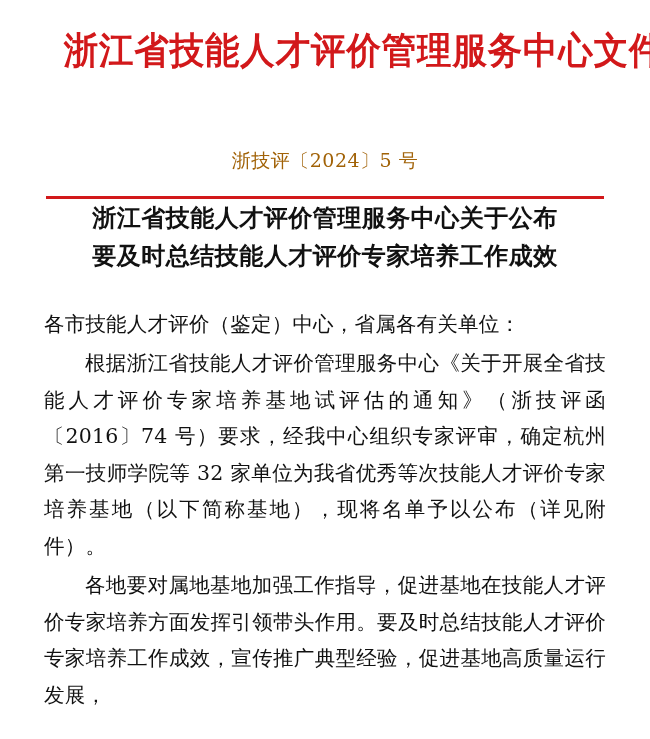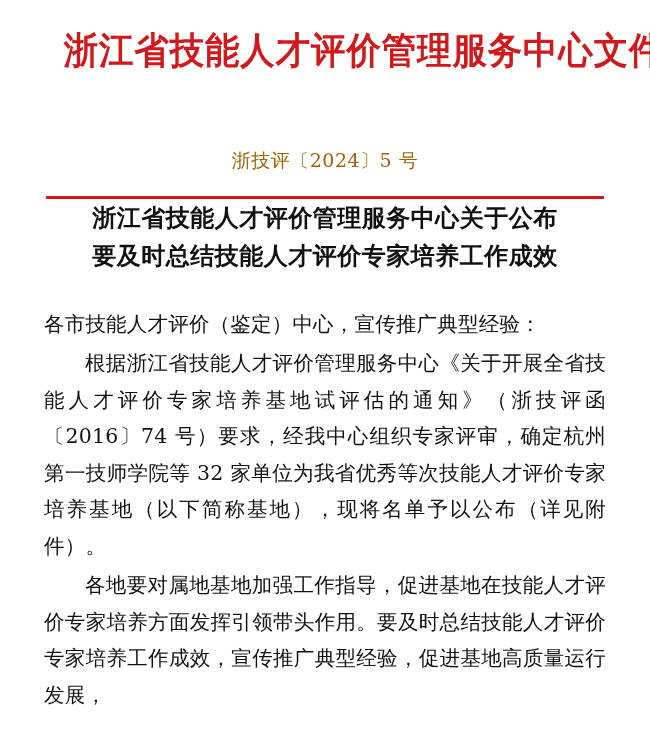--- a/index.html
+++ b/index.html
@@ -85,18 +85,18 @@
   <div class="doc-number">浙技评〔2024〕5 号</div>
 
   <div class="red-rule"></div>
 
   <div class="doc-title">
     <span class="line">浙江省技能人才评价管理服务中心关于公布</span>
     <span class="line">要及时总结技能人才评价专家培养工作成效</span>
   </div>
 
   <div class="body-text">
-    <p class="para">各市技能人才评价（鉴定）中心，宣传推广典型经验：</p>
+    <p class="para">各市技能人才评价（鉴定）中心，省属各有关单位：</p>
     <p class="para indent">根据浙江省技能人才评价管理服务中心《关于开展全省技能人才评价专家培养基地试评估的通知》（浙技评函〔2016〕74 号）要求，经我中心组织专家评审，确定杭州第一技师学院等 32 家单位为我省优秀等次技能人才评价专家培养基地（以下简称基地），现将名单予以公布（详见附件）。</p>
     <p class="para indent">各地要对属地基地加强工作指导，促进基地在技能人才评价专家培养方面发挥引领带头作用。要及时总结技能人才评价专家培养工作成效，宣传推广典型经验，促进基地高质量运行发展，</p>
   </div>
 
 </div>
 
 </body></html>

